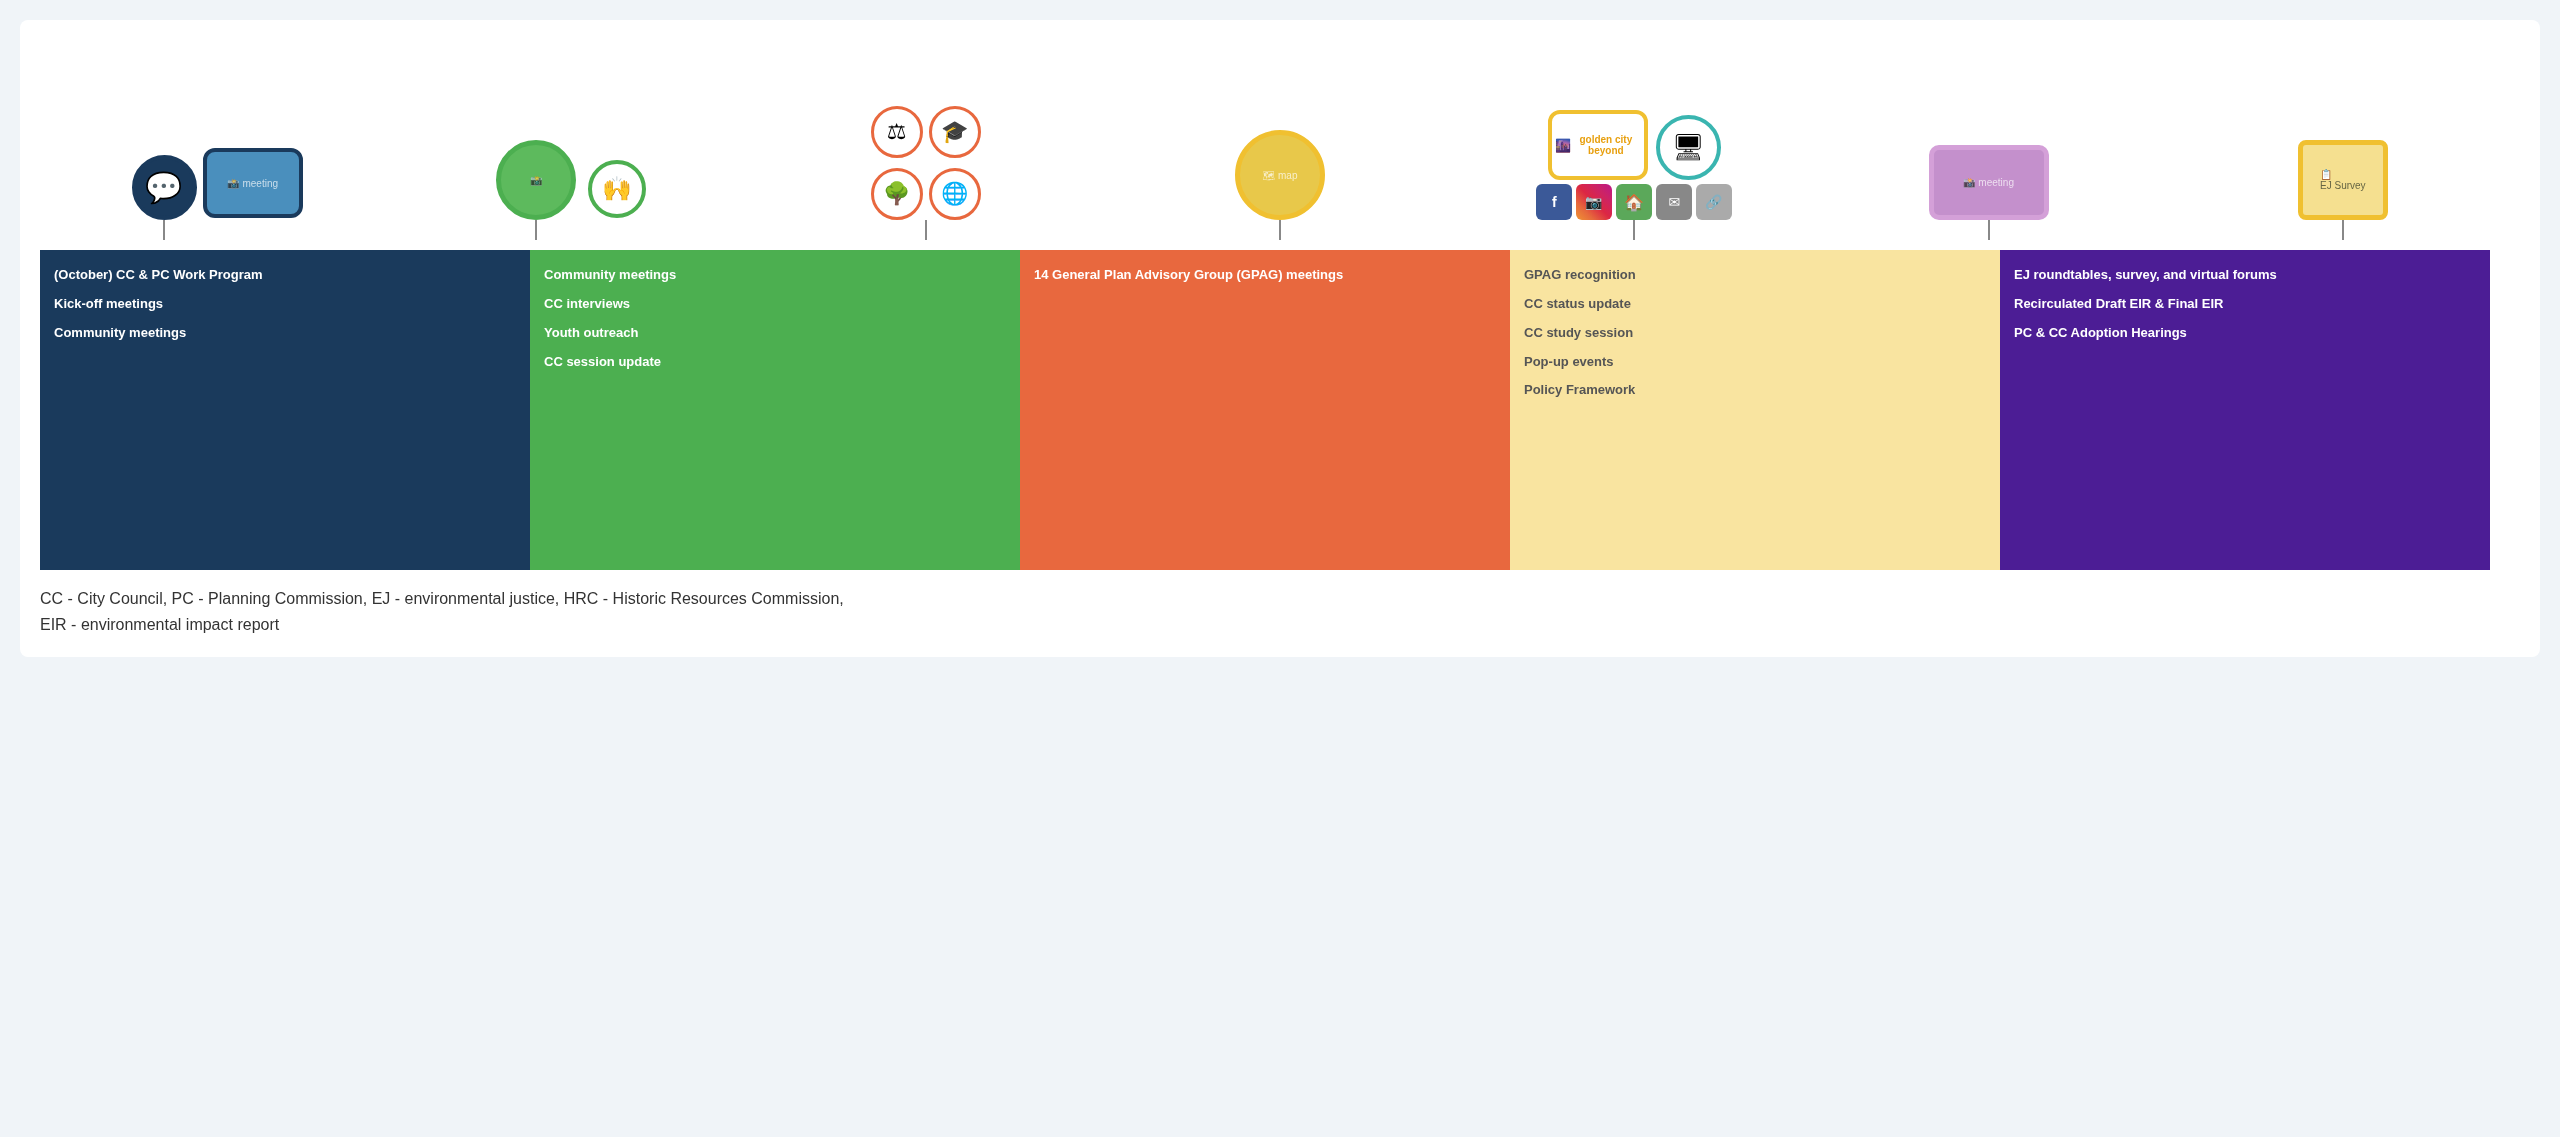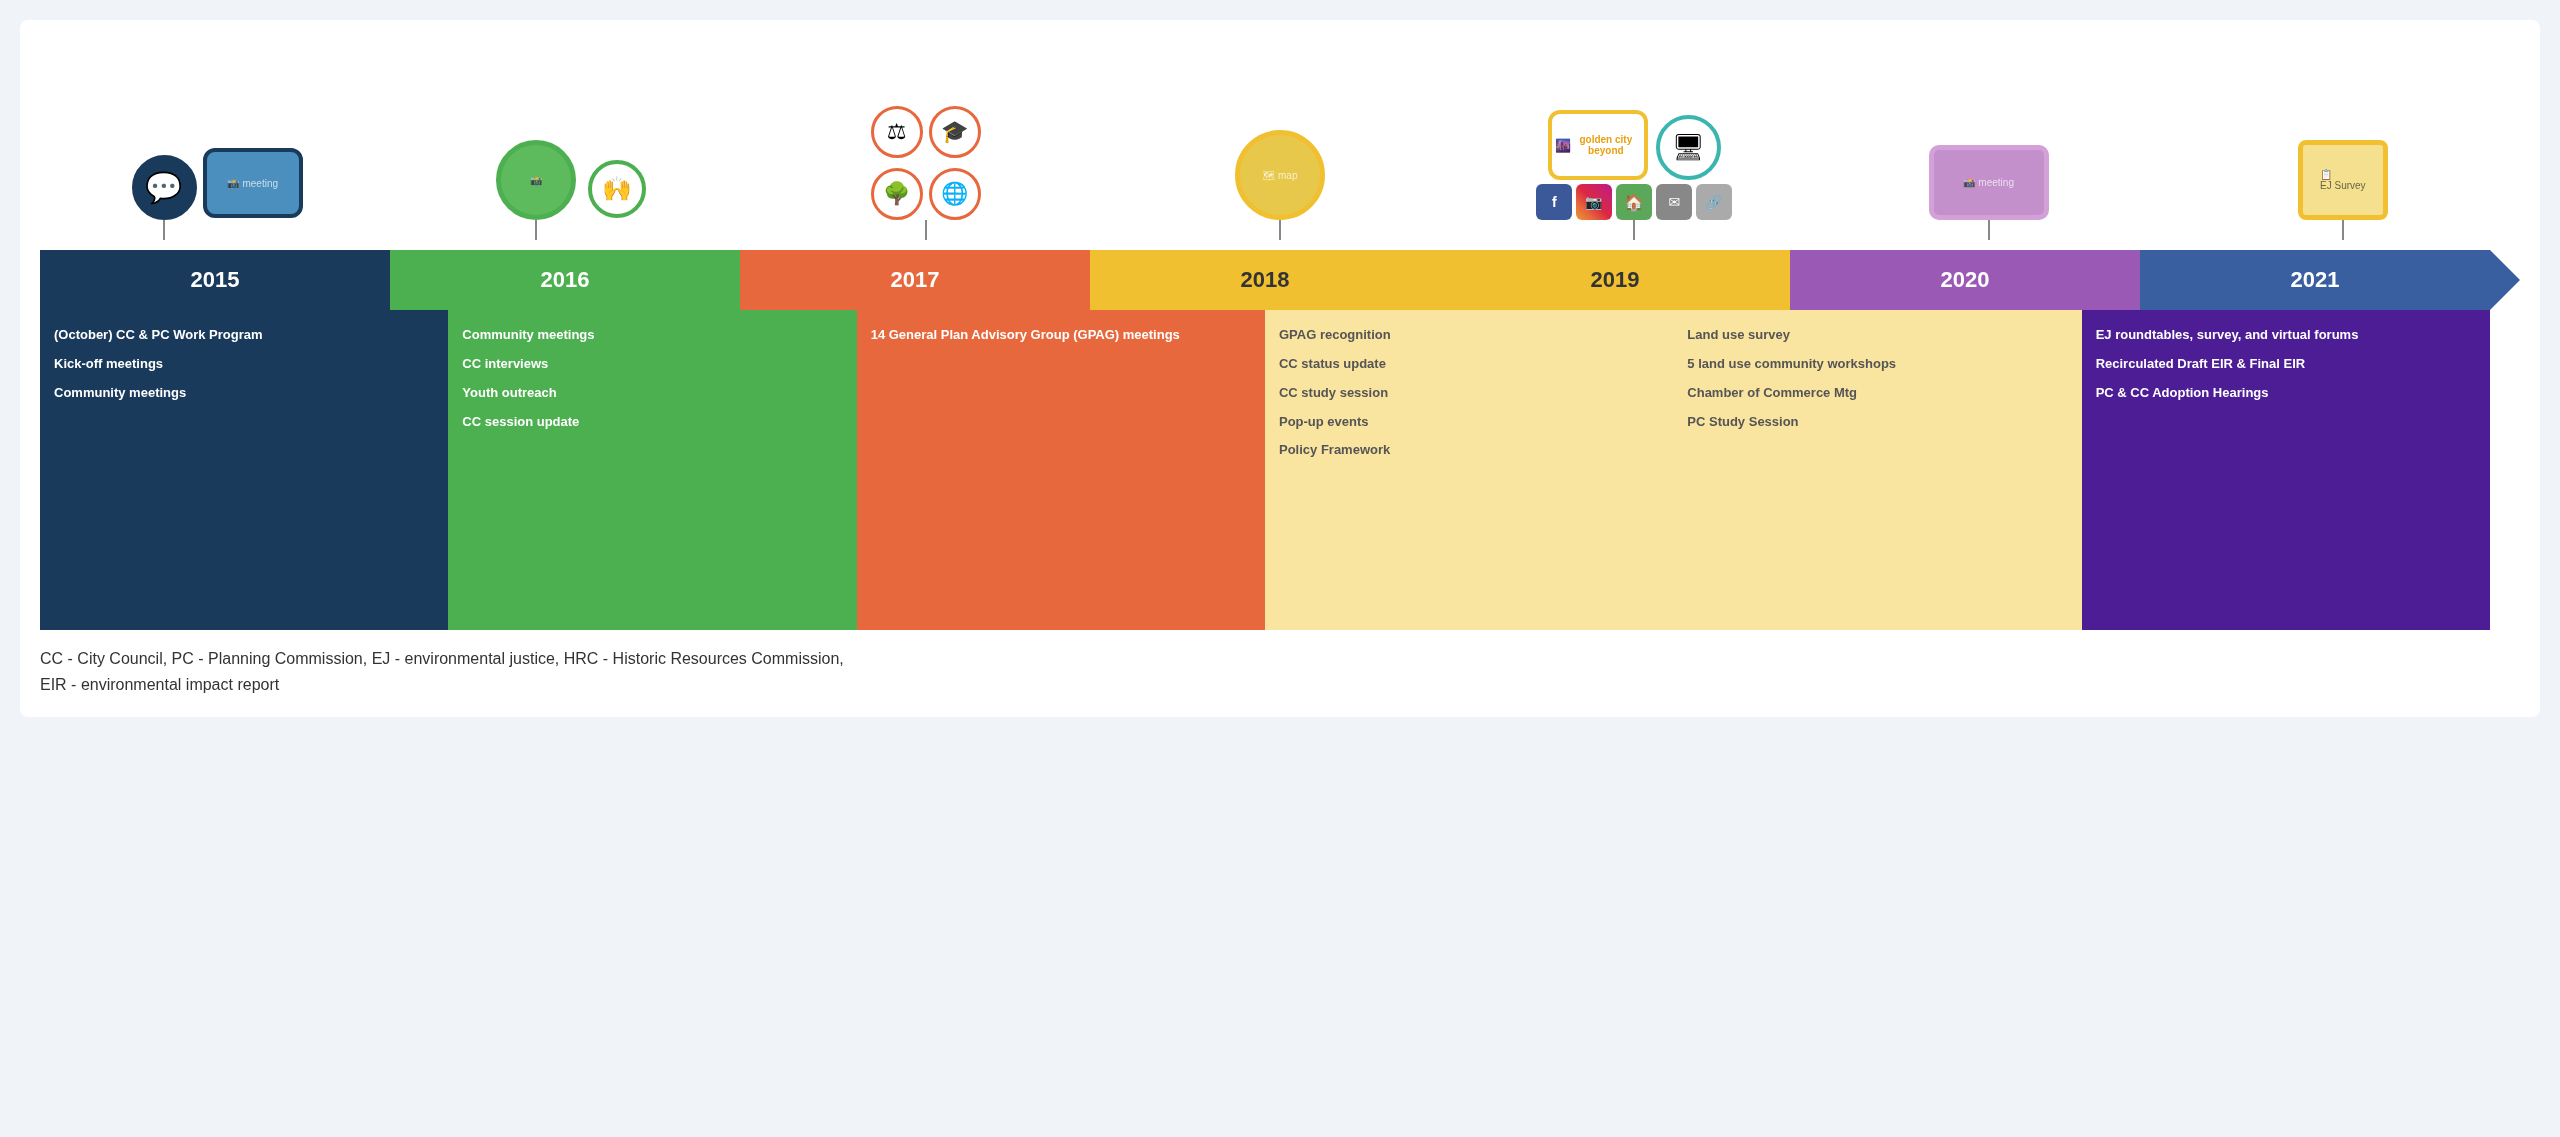--- a/index.html
+++ b/index.html
@@ -312,44 +312,20 @@
         <div style="display:flex;flex-direction:column;align-items:center;">
           <div class="icon-circle yellow-doc" style="width:90px;height:80px;border-radius:8px;font-size:11px;color:#664;">
             <div class="photo-placeholder" style="flex-direction:column;font-size:10px;color:#664;">📋<br>EJ Survey</div>
           </div>
           <div class="vertical-dot-connector"></div>
         </div>
       </div>
 
     </div>
 
-    <div class="timeline-bar">
-      <div class="year-segment seg-2015">
-        <span>2015</span>
-
-      </div>
-      <div class="year-segment seg-2016">
-        <span>2016</span>
-      </div>
-      <div class="year-segment seg-2017">
-        <span>2017</span>
-      </div>
-      <div class="year-segment seg-2018">
-        <span>2018</span>
-      </div>
-      <div class="year-segment seg-2019">
-        <span>2019</span>
-      </div>
-      <div class="year-segment seg-2020">
-        <span>2020</span>
-      </div>
-      <div class="year-segment seg-2021 arrow-end" style="margin-right:30px;">
-        <span>2021</span>
-      </div>
-    </div>
 
     <div class="content-row">
 
       <div class="content-box cb-2015">
         <p>(October) CC &amp; PC Work Program</p>
         <p>Kick-off meetings</p>
         <p>Community meetings</p>
       </div>
 
       <div class="content-box cb-2016">
@@ -364,26 +340,20 @@
       </div>
 
       <div class="content-box cb-2018">
         <p>GPAG recognition</p>
         <p>CC status update</p>
         <p>CC study session</p>
         <p>Pop-up events</p>
         <p>Policy Framework</p>
       </div>
 
-      <div class="content-box cb-2019">
-        <p>Land use survey</p>
-        <p>5 land use community workshops</p>
-        <p>Chamber of Commerce Mtg</p>
-        <p>PC Study Session</p>
-      </div>
 
 
       <div class="content-box cb-2021" style="margin-right:30px;">
         <p>EJ roundtables, survey, and virtual forums</p>
         <p>Recirculated Draft EIR &amp; Final EIR</p>
         <p>PC &amp; CC Adoption Hearings</p>
       </div>
 
     </div>
 

